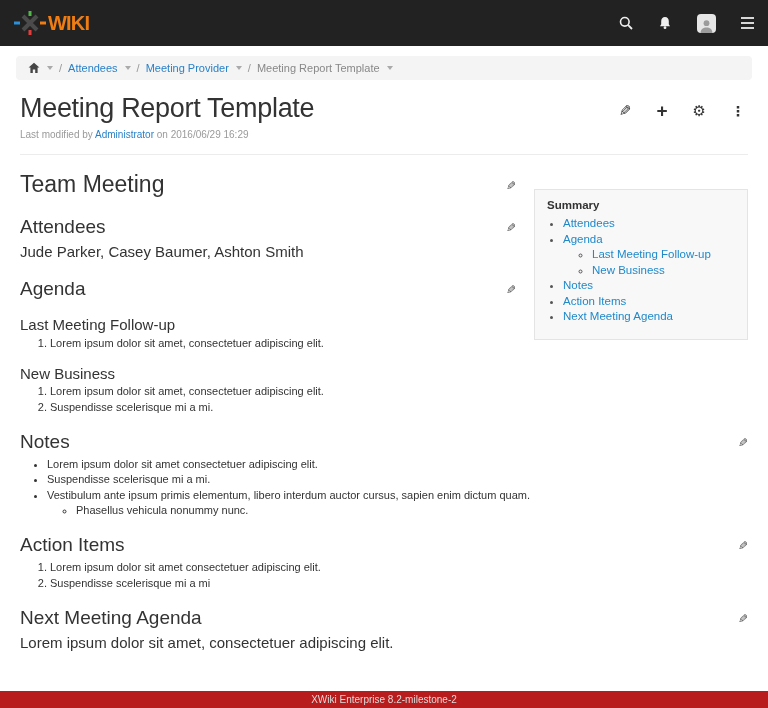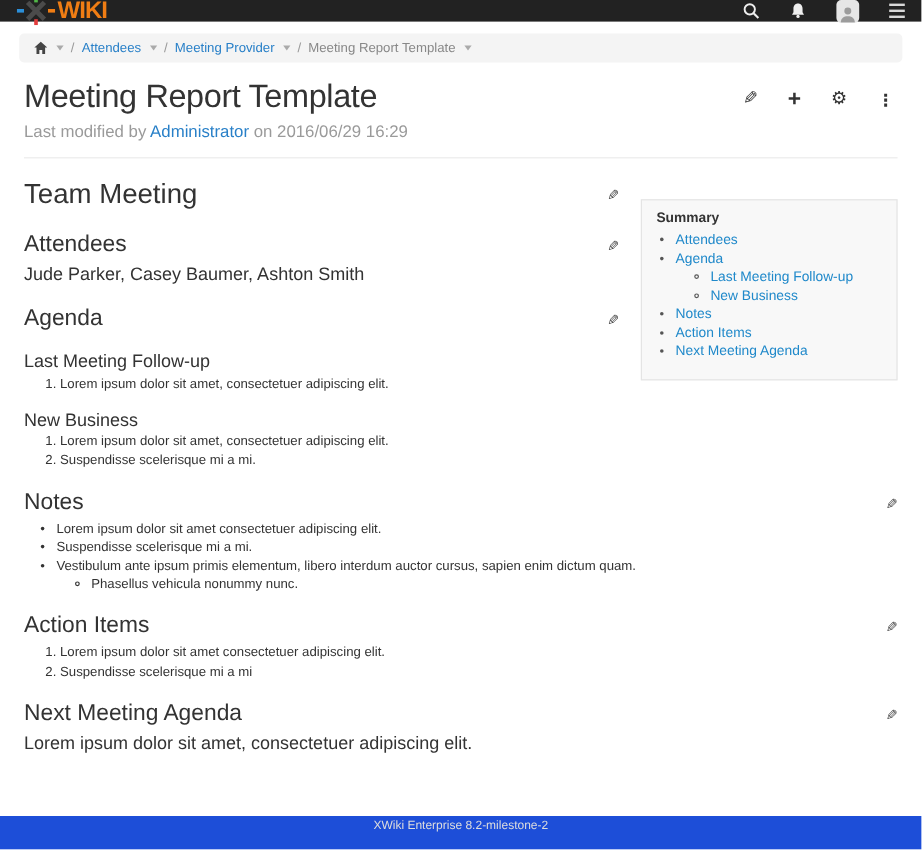--- a/index.html
+++ b/index.html
@@ -7,21 +7,21 @@
   body {
     width: 768px; height: 708px; overflow: hidden; position: relative;
     background: #fff; color: #333;
     font-family: "Liberation Sans", "DejaVu Sans", sans-serif;
     font-size: 11px;
   }
   a { text-decoration: none; cursor: pointer; }
 
   
   .topbar {
-    height: 18px; background: #222; display: flex;
+    height: 46px; background: #222; display: flex;
     align-items: center; justify-content: space-between; padding: 0 14px;
   }
   .logo { display: flex; align-items: center; cursor: pointer; }
   .logo-text { color: #ef7d14; font-size: 20px; font-weight: bold; letter-spacing: -0.8px; margin-left: 2px; }
   .topbar-icons { display: flex; align-items: center; gap: 25px; }
   .tb-icon { cursor: pointer; display: flex; align-items: center; }
   .avatar { width: 19px; height: 19px; background: #e6e6e6; border-radius: 4px; display: flex; align-items: flex-end; justify-content: center; overflow: hidden; }
   .burger { display: flex; flex-direction: column; gap: 3px; }
   .burger span { display: block; width: 13px; height: 2px; background: #d8d8d8; }
 
@@ -38,21 +38,21 @@
 
   
   main { padding: 0 20px; }
   .doc-header { display: flex; justify-content: space-between; align-items: flex-start; margin-top: 13px; }
   .doc-title { font-size: 27px; font-weight: 400; margin: 0; color: #333; letter-spacing: -0.3px; }
   .doc-actions { display: flex; gap: 25px; margin-top: 10px; padding-right: 3px; }
   .action { font-size: 15px; color: #333; cursor: pointer; line-height: 16px; }
   .action.plus { font-weight: 700; font-size: 19px; }
   .action.more { font-weight: 700; font-size: 14px; }
   .pencil { display: inline-block; transform: scaleX(-1); }
-  .modified { font-size: 14px; color: #9a9a9a; margin: 5px 0 0; }
+  .modified { font-size: 10px; color: #9a9a9a; margin: 5px 0 0; }
   .modified a { color: #2980c8; }
   hr.rule { border: 0; border-top: 1px solid #ececec; margin: 14px 0 0; }
 
   
   .content { overflow: visible; }
   .summary-panel {
     float: right; width: 214px; background: #f8f8f8; border: 1px solid #e4e4e4;
     padding: 9px 12px 13px; margin: 18px 0 14px 18px; font-size: 11.5px;
   }
   .summary-title { font-weight: 700; color: #333; }
@@ -79,22 +79,22 @@
   .docinfo {
     clear: both; margin-top: 26px; border: 1px solid #eaeaea; border-radius: 3px;
     background: #fdfdfd; padding: 9px 12px; display: flex; justify-content: space-between;
     font-size: 10.5px; color: #999;
   }
   .docinfo a.user-link { color: #2980c8; }
   .docinfo a.add-tag { color: #999; }
 
   
   .bottombar {
-    position: absolute; left: 0; right: 0; bottom: 0; height: 28px;
-    background: #1d4ed8; color: #ddd; font-size: 10px; text-align: center; line-height: 17px;
+    position: absolute; left: 0; right: 0; bottom: 0; height: 17px;
+    background: #b91c1c; color: #ddd; font-size: 10px; text-align: center; line-height: 17px;
   }
 </style>
 </head>
 <body>
 
 <header class="topbar">
   <div class="logo">
     <svg width="32" height="24" viewBox="0 0 32 24">
       <line x1="9" y1="5" x2="23" y2="19" stroke="#4b4b4b" stroke-width="4"></line>
       <line x1="23" y1="5" x2="9" y2="19" stroke="#4b4b4b" stroke-width="4"></line>

